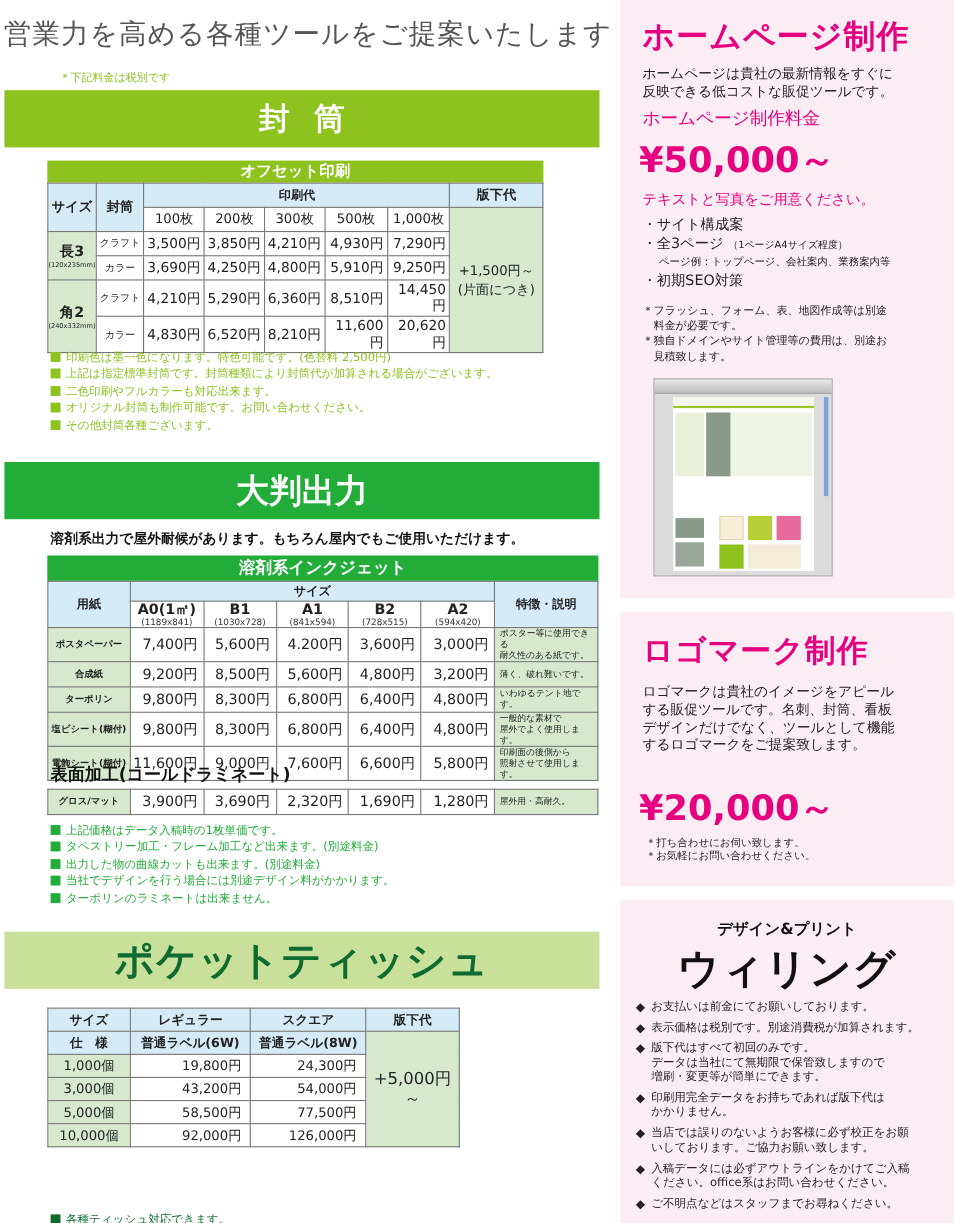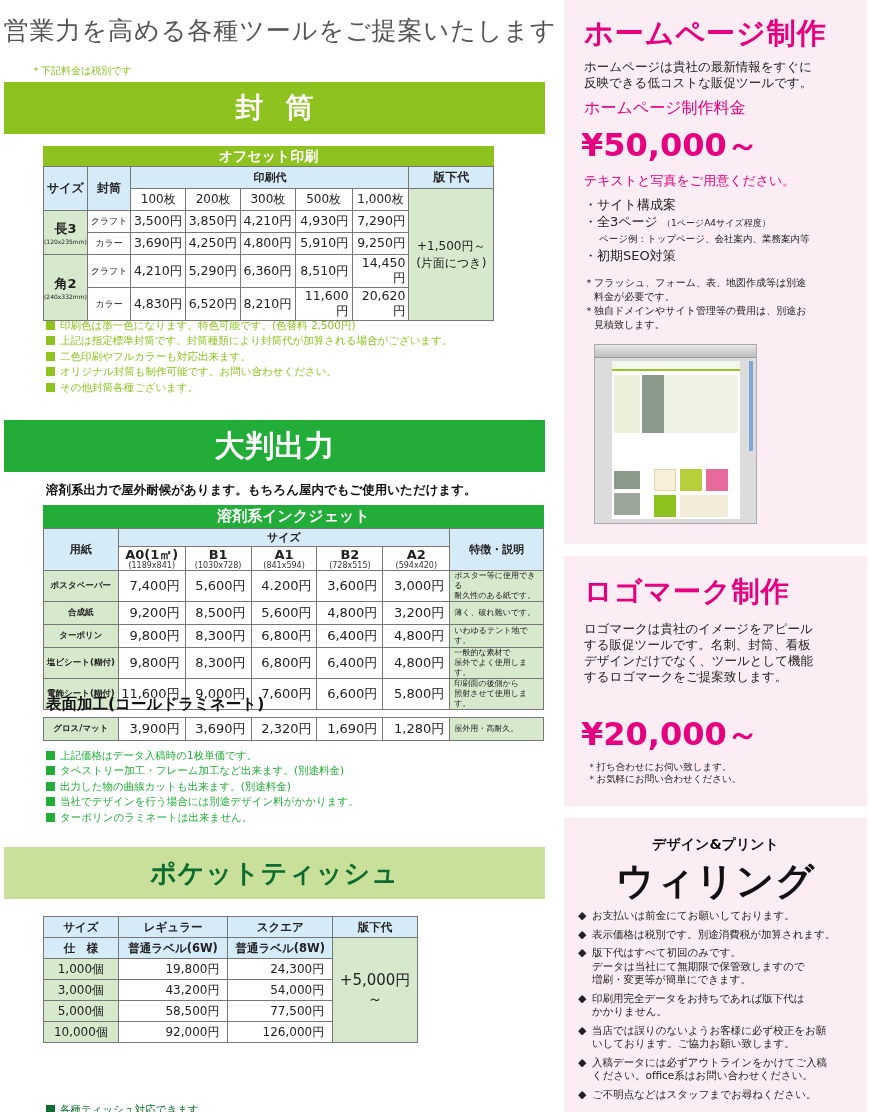--- a/index.html
+++ b/index.html
@@ -3,26 +3,26 @@
 <meta charset="utf-8">
 <style>
   * { box-sizing: border-box; margin: 0; padding: 0; }
   html, body { width: 869px; height: 1112px; background: #ffffff; overflow: hidden; }
   body { position: relative; font-family: "DejaVu Sans", "Liberation Sans", sans-serif; color: #222; }
 
   .abs { position: absolute; }
 
   
   .main-title { left: 0; top: 14px; width: 560px; text-align: center; font-size: 25px; color: #555; letter-spacing: 1px; }
-  .tax-note { left: 31px; top: 64px; font-size: 10px; color: #8cc21f; }
+  .tax-note { left: 54px; top: 64px; font-size: 10px; color: #8cc21f; }
 
   .section-banner { left: 4px; width: 541px; height: 52px; display: flex; align-items: center; justify-content: center; font-weight: bold; color: #fff; font-size: 28px; }
   .banner-envelope { top: 82px; background: #8dc21f; letter-spacing: 22px; padding-left: 22px; }
   .banner-large { top: 420px; background: #22ac38; font-size: 30px; }
-  .banner-tissue { top: 847px; background: #c9e09a; color: #0e6b2f; font-size: 26px; letter-spacing: 1px; }
+  .banner-tissue { top: 847px; background: #c9e09a; color: #0e6b2f; font-size: 36px; letter-spacing: 1px; }
 
   table { border-collapse: collapse; }
   td, th { border: 1px solid #777; text-align: center; vertical-align: middle; font-weight: normal; }
   .c-blue { background: #d5ebf8; }
   .c-green { background: #d6e9cd; }
   .c-white { background: #fff; }
   .bold { font-weight: bold; }
 
   
   .env-wrap { left: 43px; top: 146px; width: 451px; }

